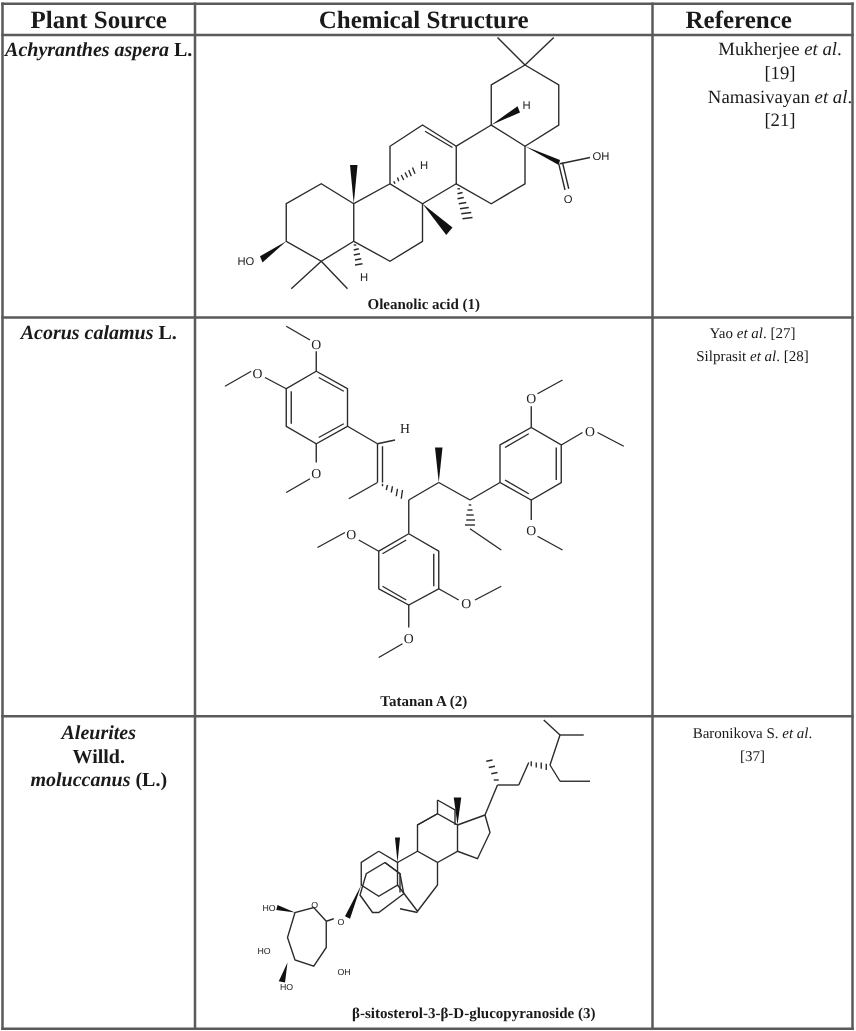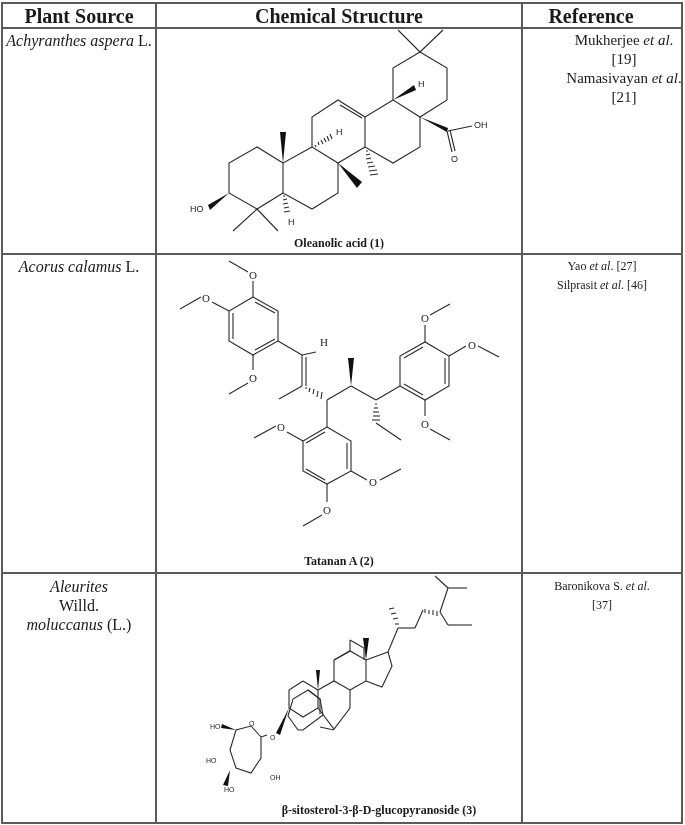--- a/index.html
+++ b/index.html
@@ -3,21 +3,21 @@
 <meta charset="utf-8">
 <style>
   html, body { margin:0; padding:0; background:#ffffff; }
   body { width:685px; height:825px; position:relative; overflow:hidden; font-family:"Liberation Serif", serif; color:#1a1a1a; }
   .tbl { position:absolute; left:0; top:0; width:685px; height:825px; }
   .hline, .vline { position:absolute; background:#5a5a5a; }
   .hline { height:2px; left:1px; width:682px; }
   .vline { width:2px; }
   .hdr { position:absolute; top:3px; height:25px; font-weight:bold; font-size:20px; text-align:center; line-height:26px; }
   .cell-text { position:absolute; text-align:center; font-size:12px; line-height:19px; }
-  .plant { font-weight:normal; font-size:16px; }
+  .plant { font-weight:bold; font-size:16px; }
   .caption { position:absolute; font-weight:bold; font-size:12px; text-align:center; }
   svg.mol { position:absolute; left:0; top:0; }
   svg.mol line, svg.mol polyline, svg.mol polygon.ring { stroke:#2a2a2a; stroke-width:1.1; fill:none; }
   svg.mol .wedge { fill:#111; stroke:none; }
   svg.mol .hash { stroke:#222; stroke-width:1; }
   svg.mol text { font-family:"Liberation Sans", sans-serif; fill:#222; }
   svg.mol text.serif { font-family:"Liberation Serif", serif; }
 </style>
 </head>
 <body>
@@ -47,21 +47,21 @@
     <div><span>Namasivayan </span><i>et al</i><span>.</span></div>
     <div>[21]</div>
   </div>
   <div class="caption" style="left:157px; top:236px; width:364px;">Oleanolic acid (1)</div>
 
   <div class="cell-text plant" style="left:3px; top:257px; width:152px;">
     <i>Acorus calamus</i><span> L.</span>
   </div>
   <div class="cell-text" style="left:523px; top:257px; width:158px;">
     <div><span>Yao </span><i>et al</i><span>. </span><span>[27]</span></div>
-    <div><span>Silprasit </span><i>et al</i><span>. </span><span>[46]</span></div>
+    <div><span>Silprasit </span><i>et al</i><span>. </span><span>[28]</span></div>
   </div>
   <div class="caption" style="left:157px; top:554px; width:364px;">Tatanan A (2)</div>
 
   <div class="cell-text plant" style="left:3px; top:577px; width:152px;">
     <div><i>Aleurites</i></div>
     <div>Willd.</div>
     <div><i>moluccanus</i><span> (L.)</span></div>
   </div>
   <div class="cell-text" style="left:523px; top:577px; width:158px;">
     <div><span>Baronikova S. </span><i>et al</i><span>.</span></div>

